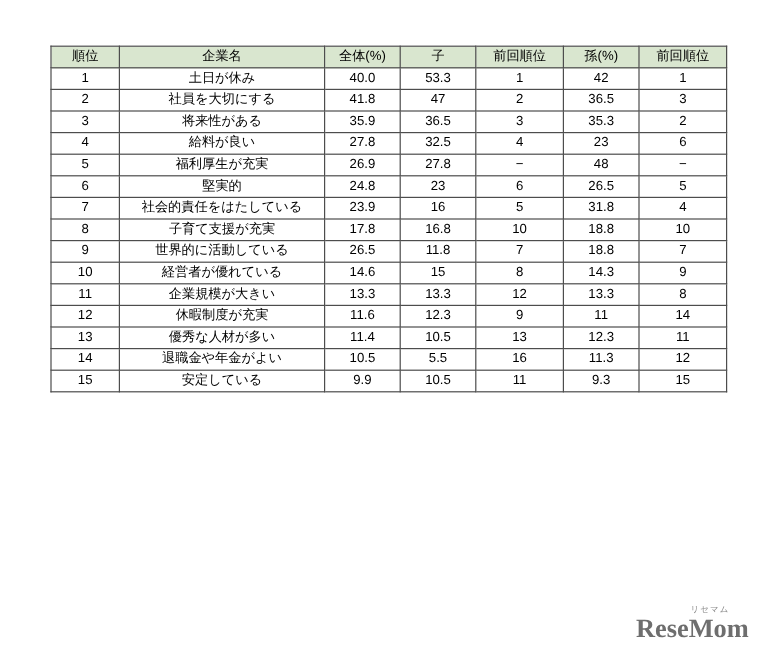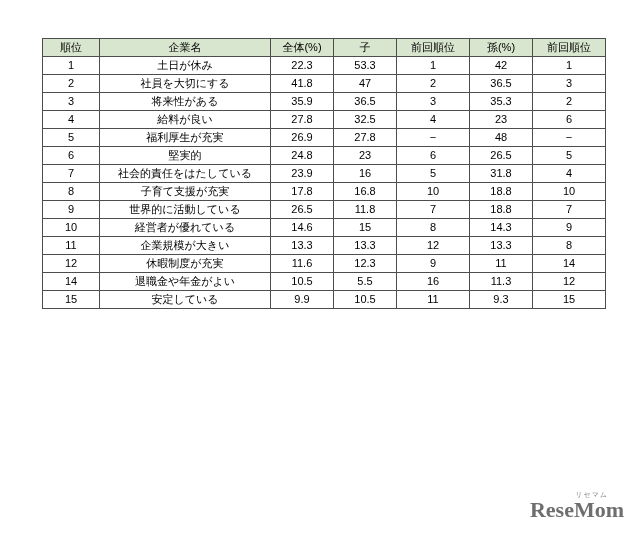--- a/index.html
+++ b/index.html
@@ -45,21 +45,21 @@
   .col-prev1   { width: 72px; }
   .col-gchild  { width: 62px; }
   .col-prev2   { width: 72px; }
   td.name-cell {
     text-align: left;
     padding-left: 6px;
   }
   .logo {
     position: absolute;
     right: 16px;
-    bottom: 26px;
+    bottom: 12px;
     text-align: right;
     line-height: 1;
   }
   .logo .kana {
     font-size: 7px;
     color: #8a8a8a;
     letter-spacing: 1px;
     margin-right: 16px;
     display: block;
     margin-bottom: 1px;
@@ -85,21 +85,21 @@
         <th class="col-child">子</th>
         <th class="col-prev1">前回順位</th>
         <th class="col-gchild">孫(%)</th>
         <th class="col-prev2">前回順位</th>
       </tr>
     </thead>
     <tbody>
       <tr>
         <td>1</td>
         <td class="name-cell">土日が休み</td>
-        <td>22.3</td>
+        <td>40.0</td>
         <td>53.3</td>
         <td>1</td>
         <td>42</td>
         <td>1</td>
       </tr>
       <tr>
         <td>2</td>
         <td class="name-cell">社員を大切にする</td>
         <td>41.8</td>
         <td>47</td>
@@ -189,20 +189,29 @@
         <td>8</td>
       </tr>
       <tr>
         <td>12</td>
         <td class="name-cell">休暇制度が充実</td>
         <td>11.6</td>
         <td>12.3</td>
         <td>9</td>
         <td>11</td>
         <td>14</td>
+      </tr>
+      <tr>
+        <td>13</td>
+        <td class="name-cell">優秀な人材が多い</td>
+        <td>11.4</td>
+        <td>10.5</td>
+        <td>13</td>
+        <td>12.3</td>
+        <td>11</td>
       </tr>
       <tr>
         <td>14</td>
         <td class="name-cell">退職金や年金がよい</td>
         <td>10.5</td>
         <td>5.5</td>
         <td>16</td>
         <td>11.3</td>
         <td>12</td>
       </tr>

